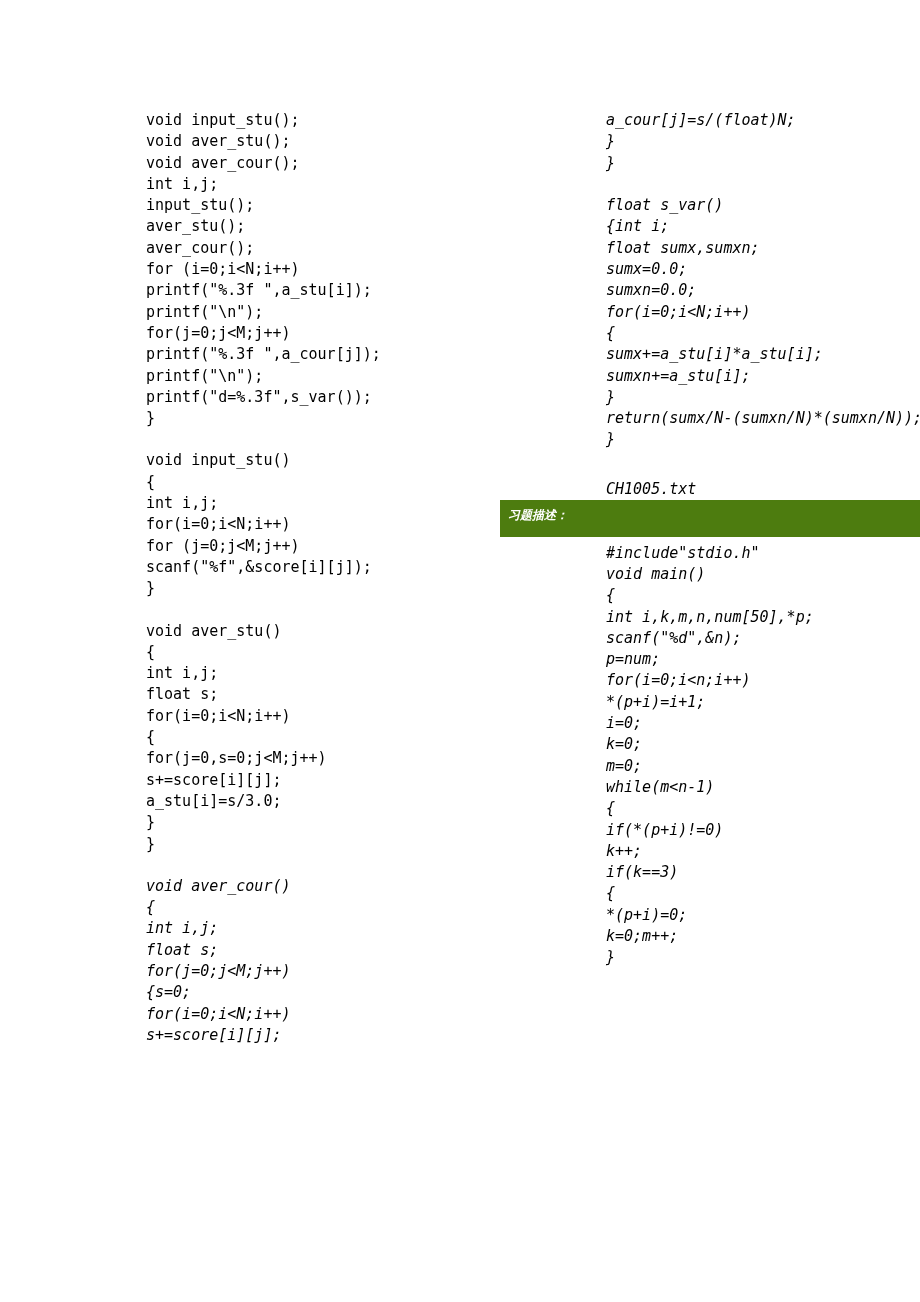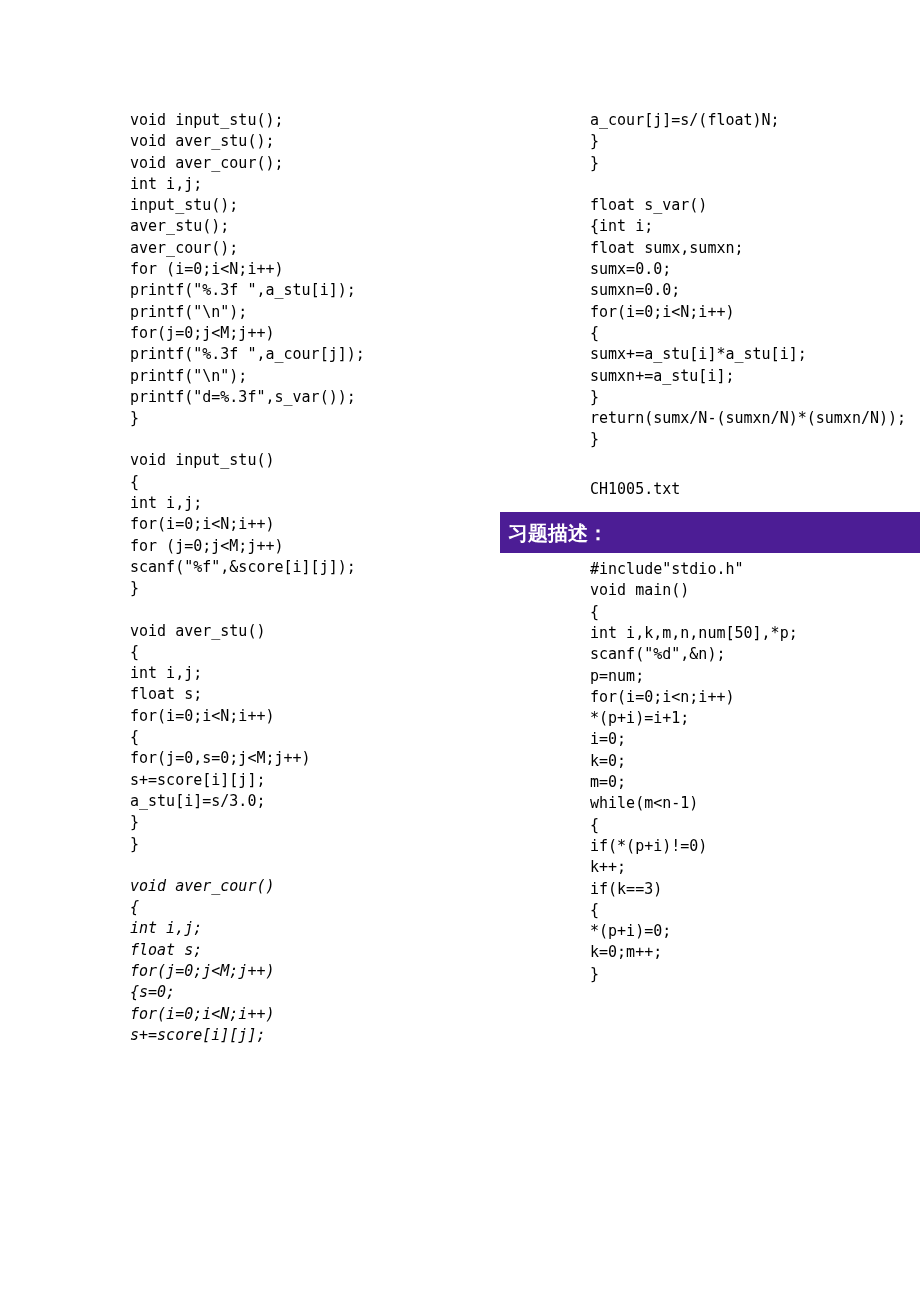--- a/index.html
+++ b/index.html
@@ -16,43 +16,45 @@
     padding-top: 110px;
   }
   .left-col {
     width: 360px;
     padding-left: 130px;
     padding-right: 10px;
   }
   .right-col {
     width: 420px;
     padding-left: 0;
+    font-style: italic;
   }
   .code-block {
     white-space: pre;
     line-height: 1.42;
     font-family: "SimSun", "NSimSun", monospace;
+    margin-left: 16px;
   }
   .right-upper {
     padding-left: 90px;
   }
   .filename {
     padding-left: 90px;
     padding-top: 28px;
-    padding-bottom: 12px;
+    padding-bottom: 0;
   }
   .problem-box {
-    background: #4c1d95;
+    background: #4d7c0f;
     color: #ffffff;
-    padding: 6px 8px 4px 8px;
+    padding: 6px 8px 12px 8px;
     margin-left: 0;
     margin-right: 0;
     line-height: 1.55;
     font-family: "SimSun", "NSimSun", sans-serif;
-    font-size: 20px;
+    font-size: 12px;
   }
   .problem-title {
     font-weight: bold;
   }
   .right-lower {
     padding-left: 90px;
     padding-top: 6px;
   }
 </style>
 </head>

